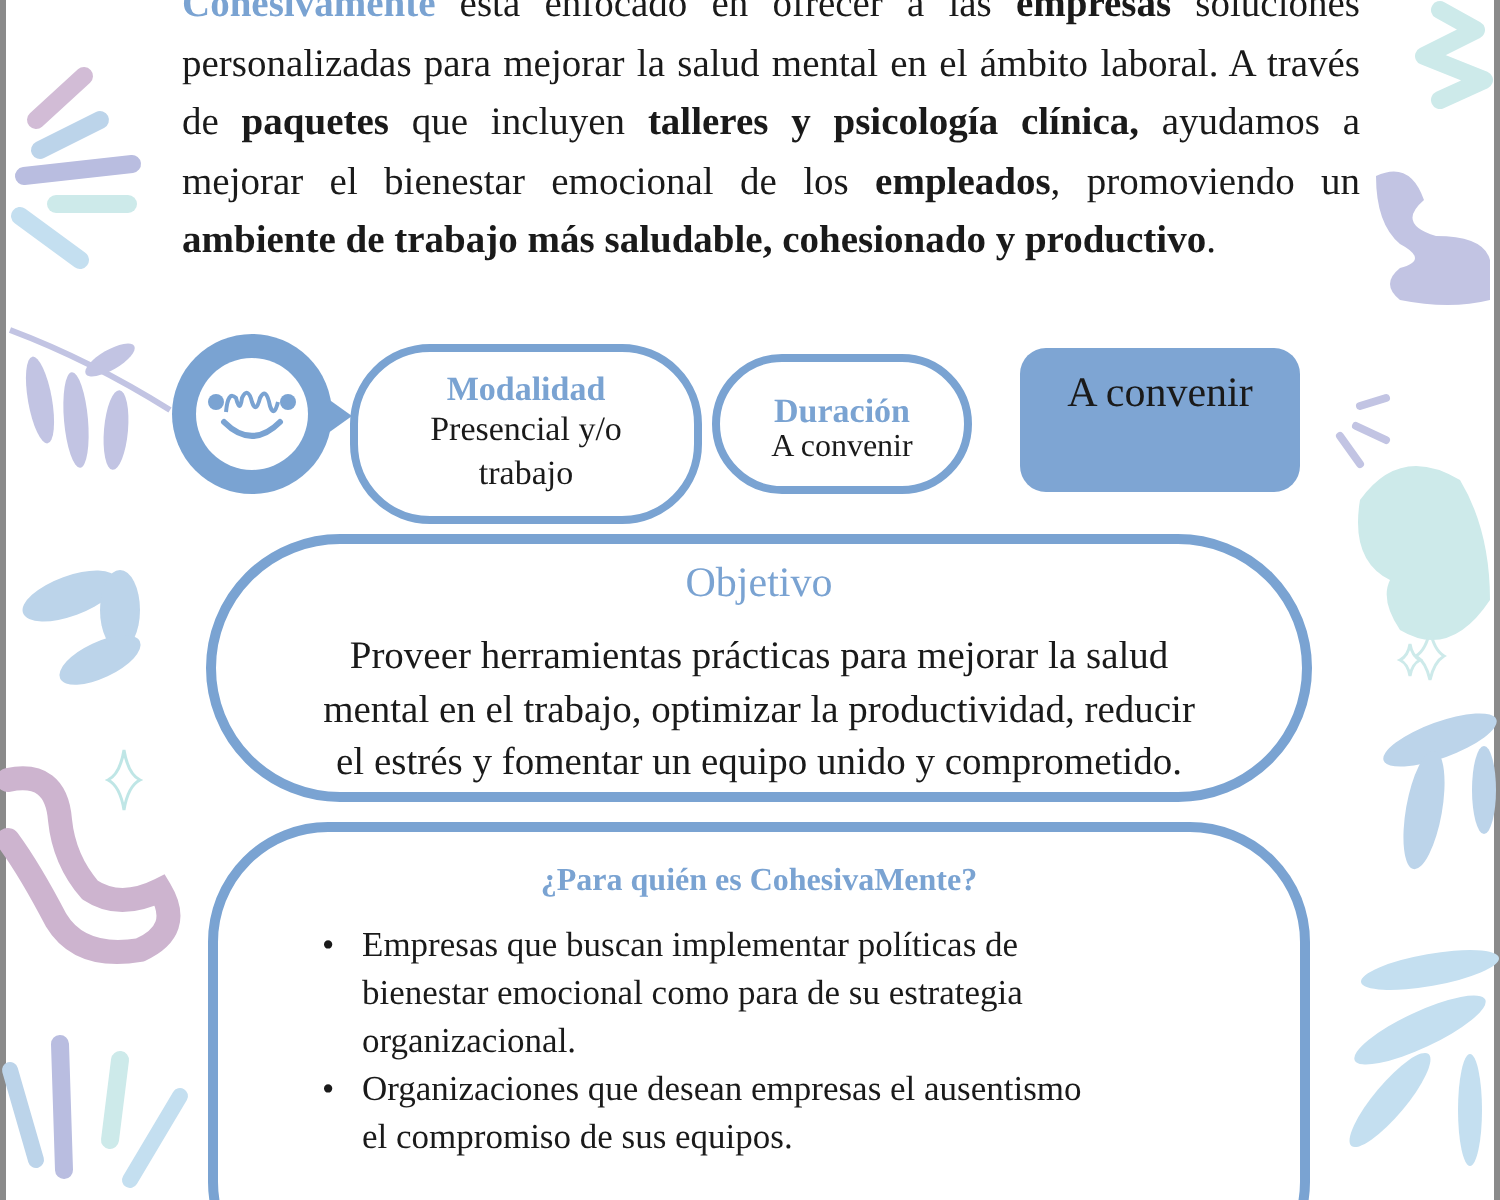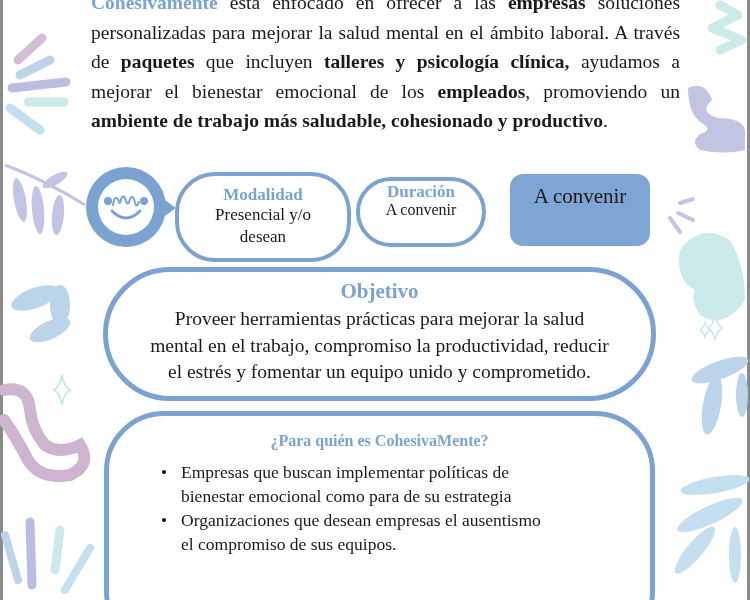--- a/index.html
+++ b/index.html
@@ -39,37 +39,37 @@
 
   .pill {
     position: absolute; border: 4px solid #7aa3d2; border-radius: 40px; background: #fff;
     text-align: center; box-sizing: border-box;
     font-family: "Liberation Serif", serif;
   }
   .pill .title { color: #7aa3d2; font-weight: bold; font-size: 17px; line-height: 19px; }
   .pill .val { color: #1a1a1a; font-size: 17px; line-height: 22px; }
 
   .pill-modalidad { left: 175px; top: 172px; width: 176px; height: 90px; padding-top: 9px; }
-  .pill-duracion { left: 356px; top: 177px; width: 130px; height: 70px; padding-top: 1px; }
+  .pill-duracion { left: 356px; top: 177px; width: 130px; height: 70px; padding-top: 15px; }
   .pill-duracion .val { font-size: 16px; line-height: 18px; }
 
   .price {
     position: absolute; left: 510px; top: 174px; width: 140px; height: 72px;
     background: #7ea5d3; border-radius: 13px; text-align: center;
     font-family: "Liberation Serif", serif; font-size: 21px; line-height: 28px;
     color: #1a1a1a; padding-top: 8px; box-sizing: border-box;
   }
 
   .box-obj {
     position: absolute; left: 103px; top: 267px; width: 553px; height: 134px;
     border: 5px solid #7aa3d2; border-radius: 70px; box-sizing: border-box;
     text-align: center; font-family: "Liberation Serif", serif; background: #fff;
   }
-  .box-obj .heading { color: #7aa3d2; font-weight: bold; font-size: 21px; margin-top: 6px; line-height: 26px; }
-  .box-obj .body { font-size: 19.5px; line-height: 26.5px; margin-top: 2px; }
+  .box-obj .heading { color: #7aa3d2; font-weight: normal; font-size: 21px; margin-top: 6px; line-height: 26px; }
+  .box-obj .body { font-size: 19.5px; line-height: 26.5px; margin-top: 12px; }
 
   .box-who {
     position: absolute; left: 104px; top: 411px; width: 551px; height: 240px;
     border: 5px solid #7aa3d2; border-radius: 60px; box-sizing: border-box;
     font-family: "Liberation Serif", serif; background: #fff;
   }
   .box-who .heading { color: #7aa3d2; font-weight: bold; font-size: 16px; text-align: center; margin-top: 12px; line-height: 26px; }
   .box-who ul { margin: 6px 0 0 0; padding-left: 72px; list-style: none; }
   .box-who li { position: relative; font-size: 17.5px; line-height: 24px; margin-bottom: 0; padding-right: 24px; }
   .box-who li::before { content: "•"; position: absolute; left: -20px; top: 0; }
@@ -157,46 +157,47 @@
       <path d="M15 27 Q16 16 20 20 Q22 28 23 20 Q26 14 28 22 Q30 28 32 20 Q35 14 37 24 Q39 30 41 22" fill="none" stroke="#7aa3d2" stroke-width="2"></path>
       <path d="M14 32 Q28 46 42 32" fill="none" stroke="#7aa3d2" stroke-width="3" stroke-linecap="round"></path>
     </svg>
   </div>
 </div>
 <div class="pointer"></div>
 
 <div class="pill pill-modalidad">
   <div class="title">Modalidad</div>
   <div class="val">Presencial y/o</div>
-  <div class="val">desean</div>
+  <div class="val">trabajo</div>
 </div>
 
 <div class="pill pill-duracion">
   <div class="title">Duración</div>
   <div class="val">A convenir</div>
 </div>
 
 <div class="price">
   <div>A convenir</div>
 </div>
 
 <div class="box-obj">
   <div class="heading">Objetivo</div>
   <div class="body">
     <div>Proveer herramientas prácticas para mejorar la salud</div>
-    <div>mental en el trabajo, compromiso la productividad, reducir</div>
+    <div>mental en el trabajo, optimizar la productividad, reducir</div>
     <div>el estrés y fomentar un equipo unido y comprometido.</div>
   </div>
 </div>
 
 <div class="box-who">
   <div class="heading">¿Para quién es CohesivaMente?</div>
   <ul>
     <li>
       <div>Empresas que buscan implementar políticas de</div>
       <div>bienestar emocional como para de su estrategia</div>
+      <div>organizacional.</div>
     </li>
     <li>
       <div>Organizaciones que desean empresas el ausentismo</div>
       <div>el compromiso de sus equipos.</div>
     </li>
   </ul>
 </div>
 
 </body></html>

